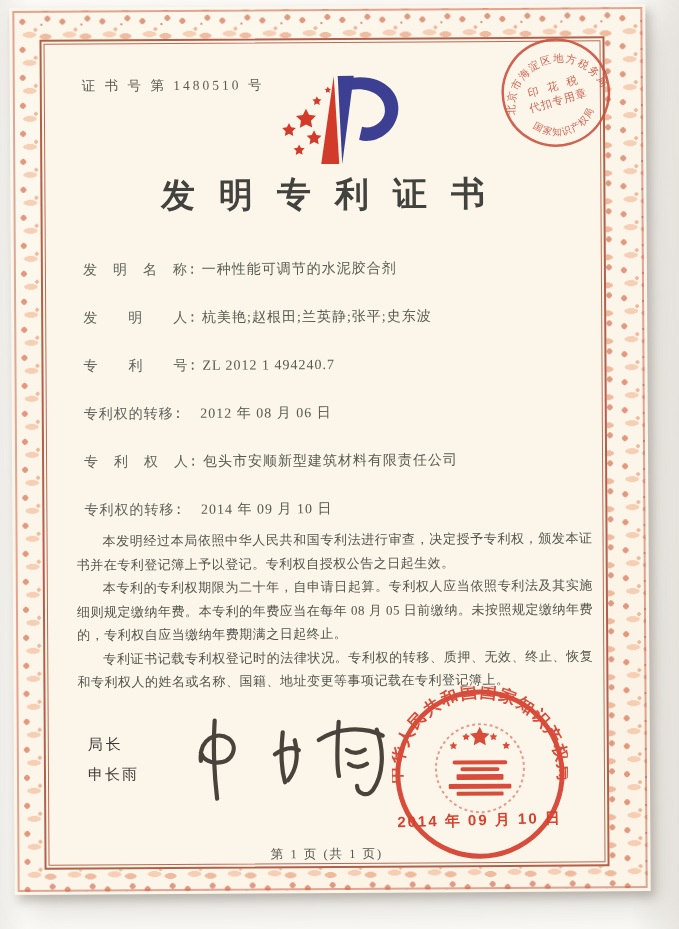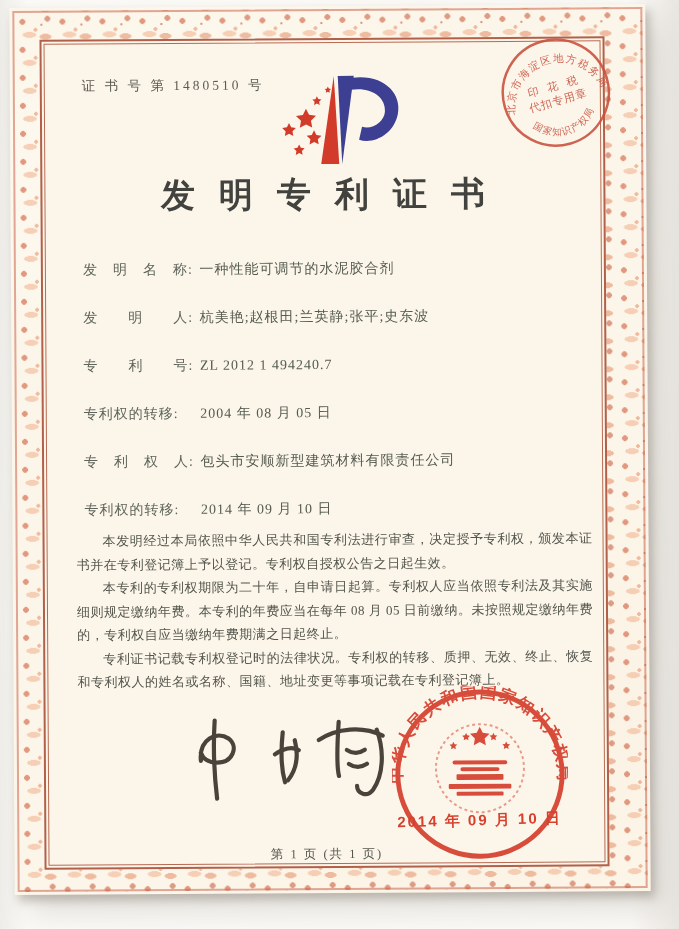--- a/index.html
+++ b/index.html
@@ -50,21 +50,21 @@
     transform: rotate(-16deg); opacity:.88;
   }
   .tax-stamp text { font-family:"Liberation Sans","DejaVu Sans",sans-serif; }
   .title {
     position:absolute; left:30px; right:41px; top:166px; z-index:3;
     text-align:center; font-size:34px; font-weight:600; color:#42423f;
     letter-spacing:24px; padding-left:24px;
   }
   .fields { position:absolute; left:72px; right:70px; top:254px; z-index:3; }
   .field-row { height:48px; font-size:14px; color:#5c6157; letter-spacing:1px; }
-  .f-label { display:inline-block; min-width:112px; color:#5e645a; }
+  .f-label { display:inline-block; min-width:112px; color:#5e645a;font-family:Liberation Mono, monospace; }
   .f-value { color:#565b50; }
   .paras {
     position:absolute; left:64px; right:56px; top:522px; z-index:2;
     font-size:13px; line-height:23.5px; color:#53554c; text-align:justify;
     letter-spacing:0.5px;
   }
   .paras p { text-indent:2em; }
   .signer { position:absolute; left:74px; top:728px; z-index:3; color:#3d3a35; }
   .signer-title { font-size:15px; letter-spacing:3px; margin-bottom:11px; }
   .signer-name  { font-size:15px; letter-spacing:2px; }
@@ -138,38 +138,42 @@
       <div class="field-row">
         <span class="f-label">发　　明　　人:</span>
         <span class="f-value">杭美艳;赵根田;兰英静;张平;史东波</span>
       </div>
       <div class="field-row">
         <span class="f-label">专　　利　　号:</span>
         <span class="f-value">ZL 2012 1 494240.7</span>
       </div>
       <div class="field-row">
         <span class="f-label">专利权的转移:</span>
-        <span class="f-value">2004 年 08 月 05 日</span>
+        <span class="f-value">2012 年 08 月 06 日</span>
       </div>
       <div class="field-row">
         <span class="f-label">专　利　权　人:</span>
         <span class="f-value">包头市安顺新型建筑材料有限责任公司</span>
       </div>
       <div class="field-row">
         <span class="f-label">专利权的转移:</span>
         <span class="f-value">2014 年 09 月 10 日</span>
       </div>
     </div>
 
     <div class="paras">
       <p>本发明经过本局依照中华人民共和国专利法进行审查，决定授予专利权，颁发本证书并在专利登记簿上予以登记。专利权自授权公告之日起生效。</p>
       <p>本专利的专利权期限为二十年，自申请日起算。专利权人应当依照专利法及其实施细则规定缴纳年费。本专利的年费应当在每年 08 月 05 日前缴纳。未按照规定缴纳年费的，专利权自应当缴纳年费期满之日起终止。</p>
       <p>专利证书记载专利权登记时的法律状况。专利权的转移、质押、无效、终止、恢复和专利权人的姓名或名称、国籍、地址变更等事项记载在专利登记簿上。</p>
     </div>
 
+    <div class="signer">
+      <div class="signer-title">局长</div>
+      <div class="signer-name">申长雨</div>
+    </div>
 
     <svg class="signature" viewBox="0 0 210 95">
       <g fill="none" stroke="#37302a" stroke-width="4.2" stroke-linecap="round" opacity="0.9">
         <path d="M28,10 C26,40 27,62 30,88"></path>
         <path d="M14,50 C12,28 30,20 42,28 C52,36 46,52 30,52 C22,52 16,48 14,42"></path>
         <path d="M96,22 C94,40 94,58 98,72"></path>
         <path d="M88,44 C96,38 106,36 112,40"></path>
         <path d="M108,30 C112,46 109,60 101,70"></path>
         <path d="M132,30 C150,18 176,16 196,26"></path>
         <path d="M152,12 C150,40 150,58 152,66"></path>

